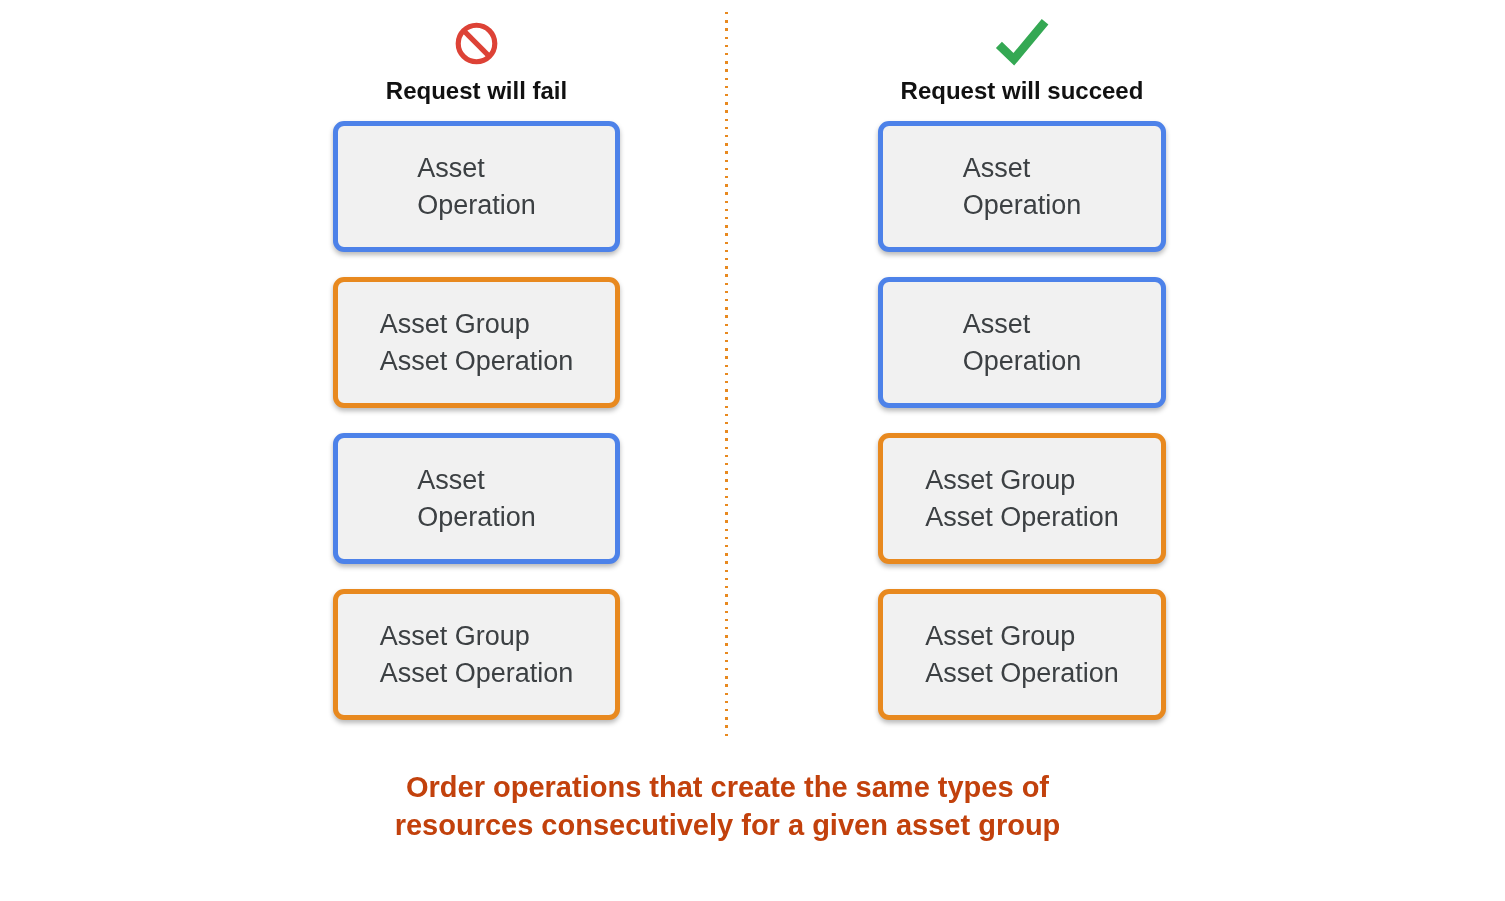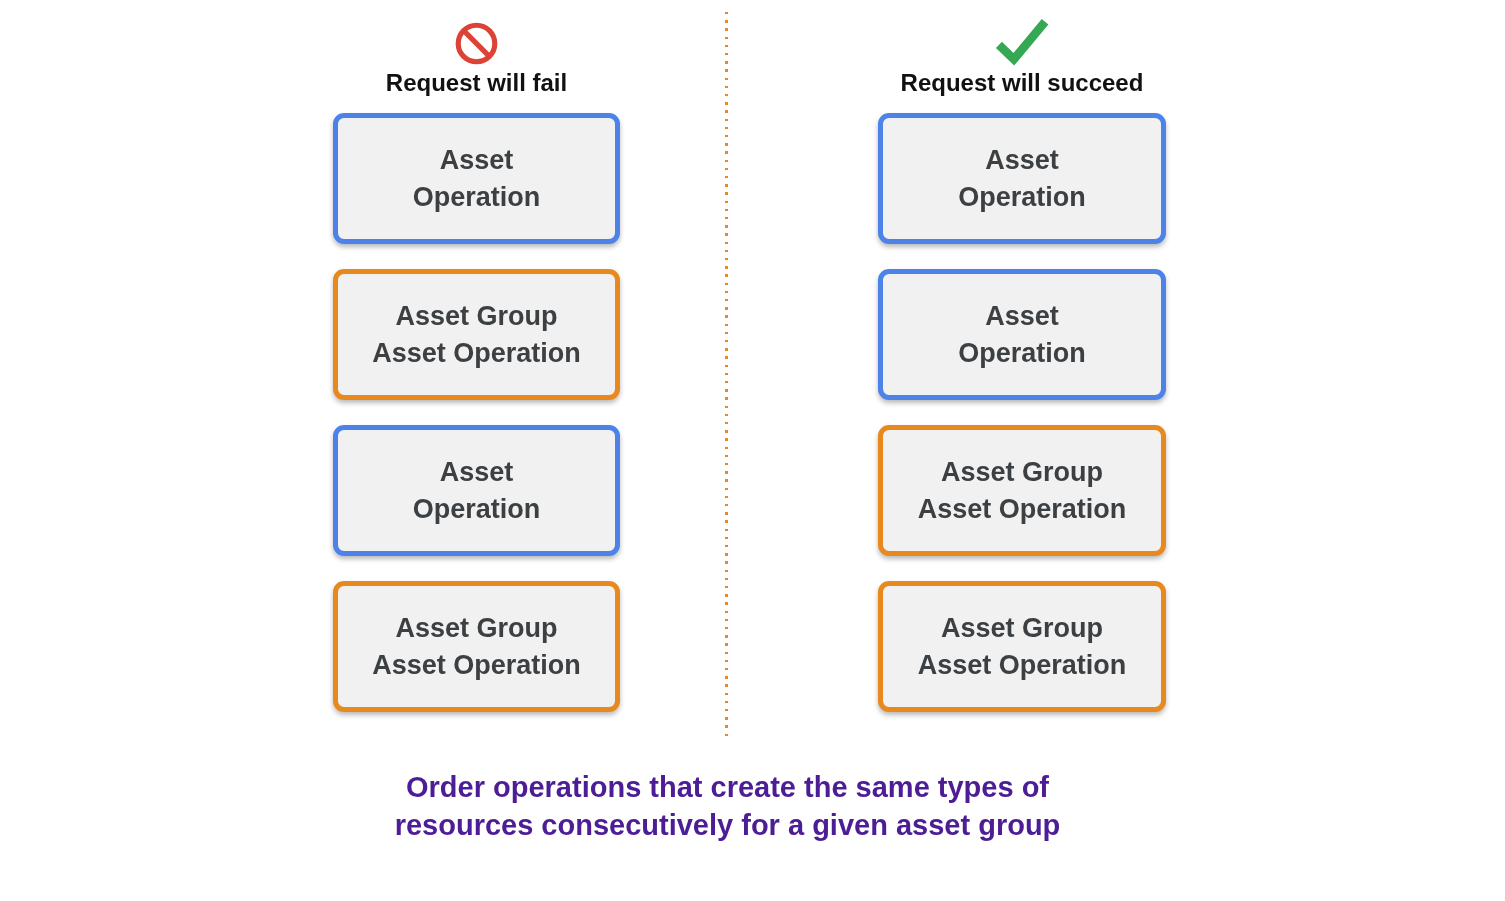--- a/index.html
+++ b/index.html
@@ -25,21 +25,21 @@
   .column-fail    { left: 333px; width: 287px; }
   .column-succeed { left: 878px; width: 288px; }
   .icon-wrap {
     height: 50px;
     margin-top: 16px;
     display: flex;
     align-items: flex-end;
     justify-content: center;
   }
   .col-title {
-    margin-top: 2px;
+    margin-top: 10px;
     height: 30px;
     line-height: 30px;
     font-size: 24px;
     font-weight: bold;
     color: #111111;
     white-space: nowrap;
     text-align: center;
   }
   .boxes {
     margin-top: 15px;
@@ -58,23 +58,22 @@
     display: flex;
     align-items: center;
     justify-content: center;
     box-shadow: 0 3px 5px rgba(0,0,0,0.28);
   }
   .node[data-variant="blue"]   { border-color: #4d82e9; }
   .node[data-variant="orange"] { border-color: #e8891f; }
   .node-label {
     font-size: 27px;
     line-height: 37px;
-    font-weight: bold;
+    font-weight: normal;
     color: #3c4043;
-    text-align: center;
     white-space: pre-line;
   }
   .divider {
     position: absolute;
     left: 725px;
     top: 12px;
     width: 3px;
     height: 726px;
     background-image: repeating-linear-gradient(
       to bottom,
@@ -84,21 +83,21 @@
   }
   .caption {
     position: absolute;
     left: 0;
     top: 768px;
     width: 1455px;
     text-align: center;
     font-size: 29px;
     line-height: 38px;
     font-weight: bold;
-    color: #4c1d95;
+    color: #c2410c;
     white-space: pre-line;
   }
 </style>
 </head>
 <body>
 
 <div class="stage">
 
   <div class="column column-fail">
     <div class="icon-wrap">

